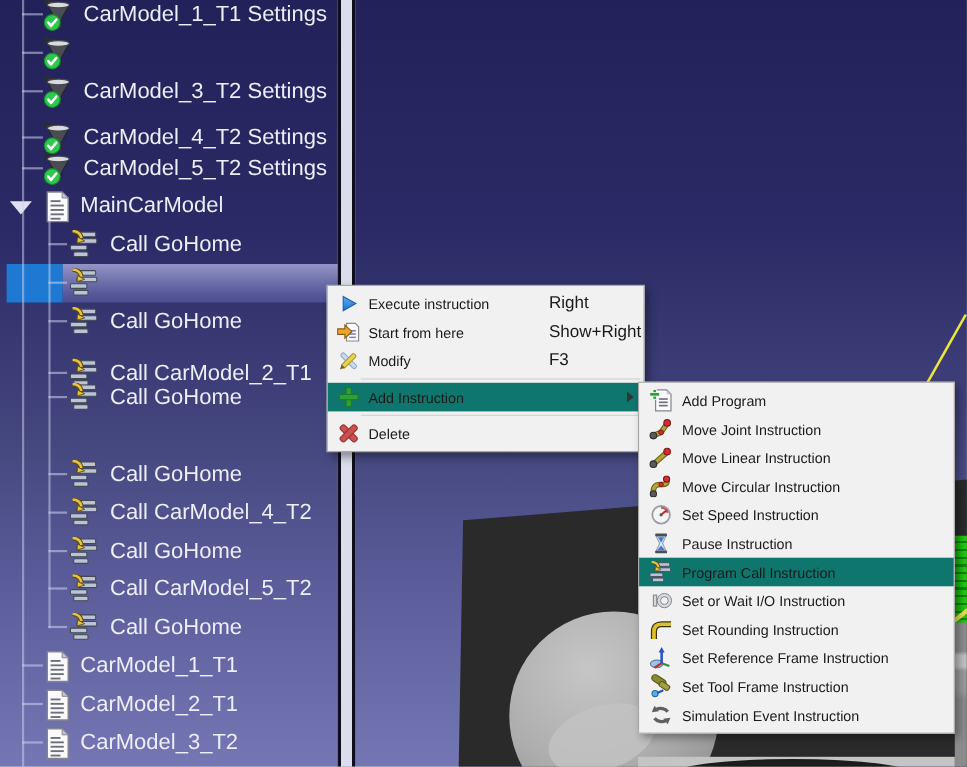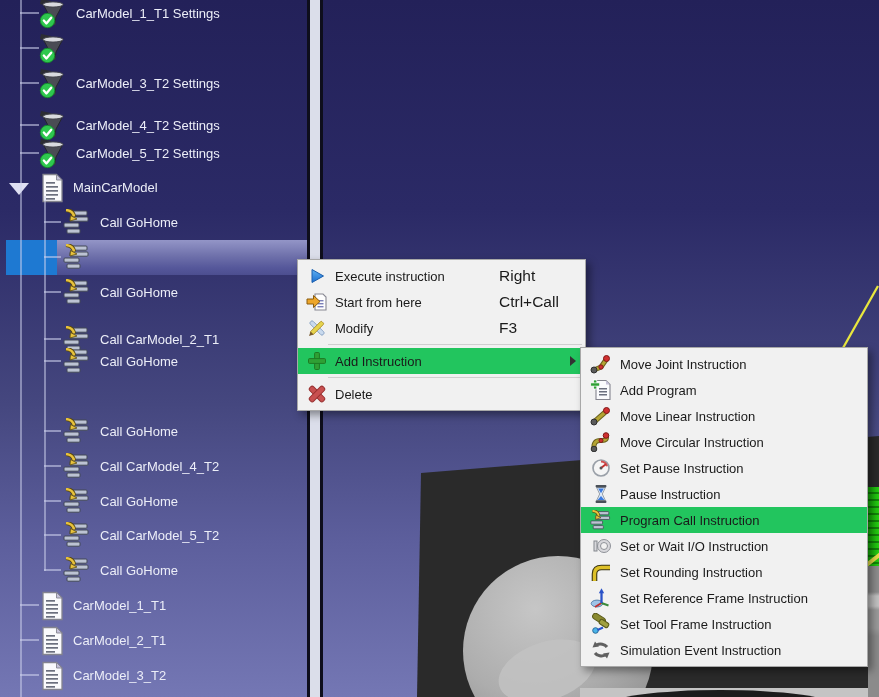--- a/index.html
+++ b/index.html
@@ -22,21 +22,21 @@
     background:repeating-linear-gradient(180deg,transparent 0 5px,rgba(0,70,0,.5) 5px 7px);}
   .yellow-streak{position:absolute;left:863px;top:558px;width:20px;height:4px;background:#e9e04a;transform:rotate(-38deg);}
   .gray-object{position:absolute;left:868px;top:566px;width:11px;height:131px;
     background:linear-gradient(180deg,#8e8e8e 0 26px,#c2c2c2 30px 40px,#9b9b9b 44px 62px,#8b8b8b 70px 100%);}
   
   .vscrollbar{position:absolute;left:307px;top:0;width:16px;height:697px;z-index:4;
     background:#dbdeea;border-left:3px solid #0e0e1c;border-right:3px solid #0e0e1c;box-sizing:border-box;}
   
   .tree{position:absolute;left:0;top:0;width:307px;height:697px;z-index:5;}
   .trow{position:absolute;left:0;width:307px;height:35px;display:flex;align-items:center;}
-  .tlabel{color:#eceef8;font-size:13px;white-space:nowrap;}
+  .tlabel{color:#eceef8;font-size:20px;white-space:nowrap;}
   .trow.selected .tlabel{color:#121440;}
   .sel-block{position:absolute;left:6px;top:0;width:51px;height:35px;background:#1e79d2;}
   .sel-band{position:absolute;left:57px;top:0;width:250px;height:35px;
     background:linear-gradient(180deg,#9395c7 0%,#6f71ab 45%,#55579a 80%,#4c4e90 100%);}
   .ticon{position:relative;display:flex;align-items:center;justify-content:center;}
   .ticon.settings{margin-left:38px;width:30px;height:31px;}
   .ticon.doc{margin-left:39px;width:26px;height:30px;}
   .ticon.call{margin-left:62px;width:30px;height:27px;}
   .ticon + .tlabel{margin-left:8px;}
   .expander{position:absolute;left:9px;top:13px;width:0;height:0;
@@ -45,21 +45,21 @@
   .tick.l0{left:20px;width:19px;}
   .tick.l1{left:44px;width:17px;}
   .treelines{position:absolute;inset:0;z-index:6;pointer-events:none;}
   .vline{position:absolute;width:2px;background:rgba(208,212,238,.5);}
   
   .menu{position:absolute;background:#f1f1f1;border:1px solid #a8a8a8;box-shadow:4px 4px 8px rgba(0,0,0,.4);
     z-index:20;box-sizing:border-box;padding:3px 0;}
   .ctx-menu{left:297px;top:259px;width:289px;}
   .sub-menu{left:580px;top:347px;width:288px;}
   .mrow{position:relative;height:26px;display:flex;align-items:center;padding-left:8px;}
-  .mrow.hl{background:#22c55e;}
+  .mrow.hl{background:#0f766e;}
   .micon{width:22px;height:22px;display:flex;align-items:center;justify-content:center;flex:0 0 22px;}
   .mlabel{margin-left:7px;font-size:13px;color:#1a1a1a;white-space:nowrap;}
   .mshortcut{position:absolute;left:201px;font-size:15.5px;color:#1a1a1a;}
   .msep{height:1px;background:#cfcfcf;margin:3px 3px 3px 30px;}
   .submenu-arrow{position:absolute;right:9px;top:8px;width:0;height:0;
     border-left:6px solid #333;border-top:5px solid transparent;border-bottom:5px solid transparent;}
   .sub-menu .mrow{padding-left:7px;}
   .sub-menu .micon{width:25px;flex:0 0 25px;}
   svg.i{display:block;}
 </style>
@@ -417,21 +417,21 @@
     <span class="mlabel">Execute instruction</span>
     <span class="mshortcut">Right</span>
   </div>
   <div class="mrow">
     <span class="micon">
         <svg class="i" width="22" height="20">
           <use href="#ic-start"></use>
         </svg>
       </span>
     <span class="mlabel">Start from here</span>
-    <span class="mshortcut">Ctrl+Call</span>
+    <span class="mshortcut">Show+Right</span>
   </div>
   <div class="mrow">
     <span class="micon">
         <svg class="i" width="20" height="20">
           <use href="#ic-modify"></use>
         </svg>
       </span>
     <span class="mlabel">Modify</span>
     <span class="mshortcut">F3</span>
   </div>
@@ -452,57 +452,57 @@
           <use href="#ic-delete"></use>
         </svg>
       </span>
     <span class="mlabel">Delete</span>
   </div>
 </div>
 
 <div class="menu sub-menu">
   <div class="mrow">
     <span class="micon">
+        <svg class="i" width="22" height="22">
+          <use href="#ic-addprog"></use>
+        </svg>
+      </span>
+    <span class="mlabel">Add Program</span>
+  </div>
+  <div class="mrow">
+    <span class="micon">
         <svg class="i" width="22" height="20">
           <use href="#ic-mjoint"></use>
         </svg>
       </span>
     <span class="mlabel">Move Joint Instruction</span>
   </div>
   <div class="mrow">
     <span class="micon">
-        <svg class="i" width="22" height="22">
-          <use href="#ic-addprog"></use>
-        </svg>
-      </span>
-    <span class="mlabel">Add Program</span>
-  </div>
-  <div class="mrow">
-    <span class="micon">
         <svg class="i" width="22" height="20">
           <use href="#ic-mlinear"></use>
         </svg>
       </span>
     <span class="mlabel">Move Linear Instruction</span>
   </div>
   <div class="mrow">
     <span class="micon">
         <svg class="i" width="22" height="20">
           <use href="#ic-mcirc"></use>
         </svg>
       </span>
     <span class="mlabel">Move Circular Instruction</span>
   </div>
   <div class="mrow">
     <span class="micon">
         <svg class="i" width="20" height="20">
           <use href="#ic-speed"></use>
         </svg>
       </span>
-    <span class="mlabel">Set Pause Instruction</span>
+    <span class="mlabel">Set Speed Instruction</span>
   </div>
   <div class="mrow">
     <span class="micon">
         <svg class="i" width="16" height="20">
           <use href="#ic-pause"></use>
         </svg>
       </span>
     <span class="mlabel">Pause Instruction</span>
   </div>
   <div class="mrow hl">

